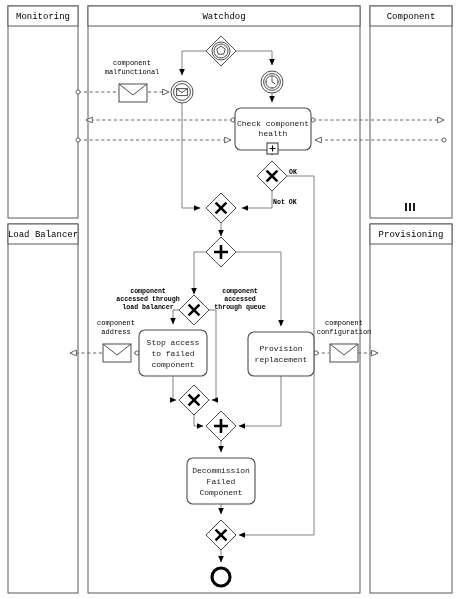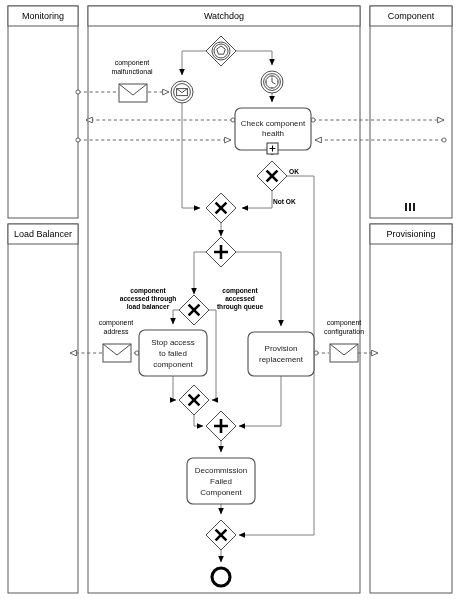--- a/index.html
+++ b/index.html
@@ -1,18 +1,18 @@
 <!DOCTYPE html>
 <html><head>
 <meta charset="utf-8">
 <style>
   html,body{margin:0;padding:0;background:#ffffff;}
   body{width:459px;height:599px;overflow:hidden;
        font-family:"Liberation Sans", sans-serif;}
-  #stage{position:relative;width:459px;height:513px;}
+  #stage{position:relative;width:459px;height:513px;font-family:Liberation Mono, monospace;}
   svg{display:block;}
   .pool-rect{fill:#ffffff;stroke:#595959;stroke-width:1;}
   .pool-head{fill:#ffffff;stroke:#595959;stroke-width:1;}
   .pool-label{font-size:9px;fill:#000000;text-anchor:middle;dominant-baseline:middle;}
   .task-rect{fill:#ffffff;stroke:#4d4d4d;stroke-width:1.1;}
   .task-label{font-size:8px;fill:#1a1a1a;text-anchor:middle;}
   .gw{fill:#ffffff;stroke:#4d4d4d;stroke-width:1;}
   .gw-mark{stroke:#000000;fill:none;stroke-width:2.6;stroke-linecap:butt;}
   .ev-ring{fill:#ffffff;stroke:#4d4d4d;stroke-width:1;}
   .ev-end{fill:#ffffff;stroke:#000000;stroke-width:3.1;}

